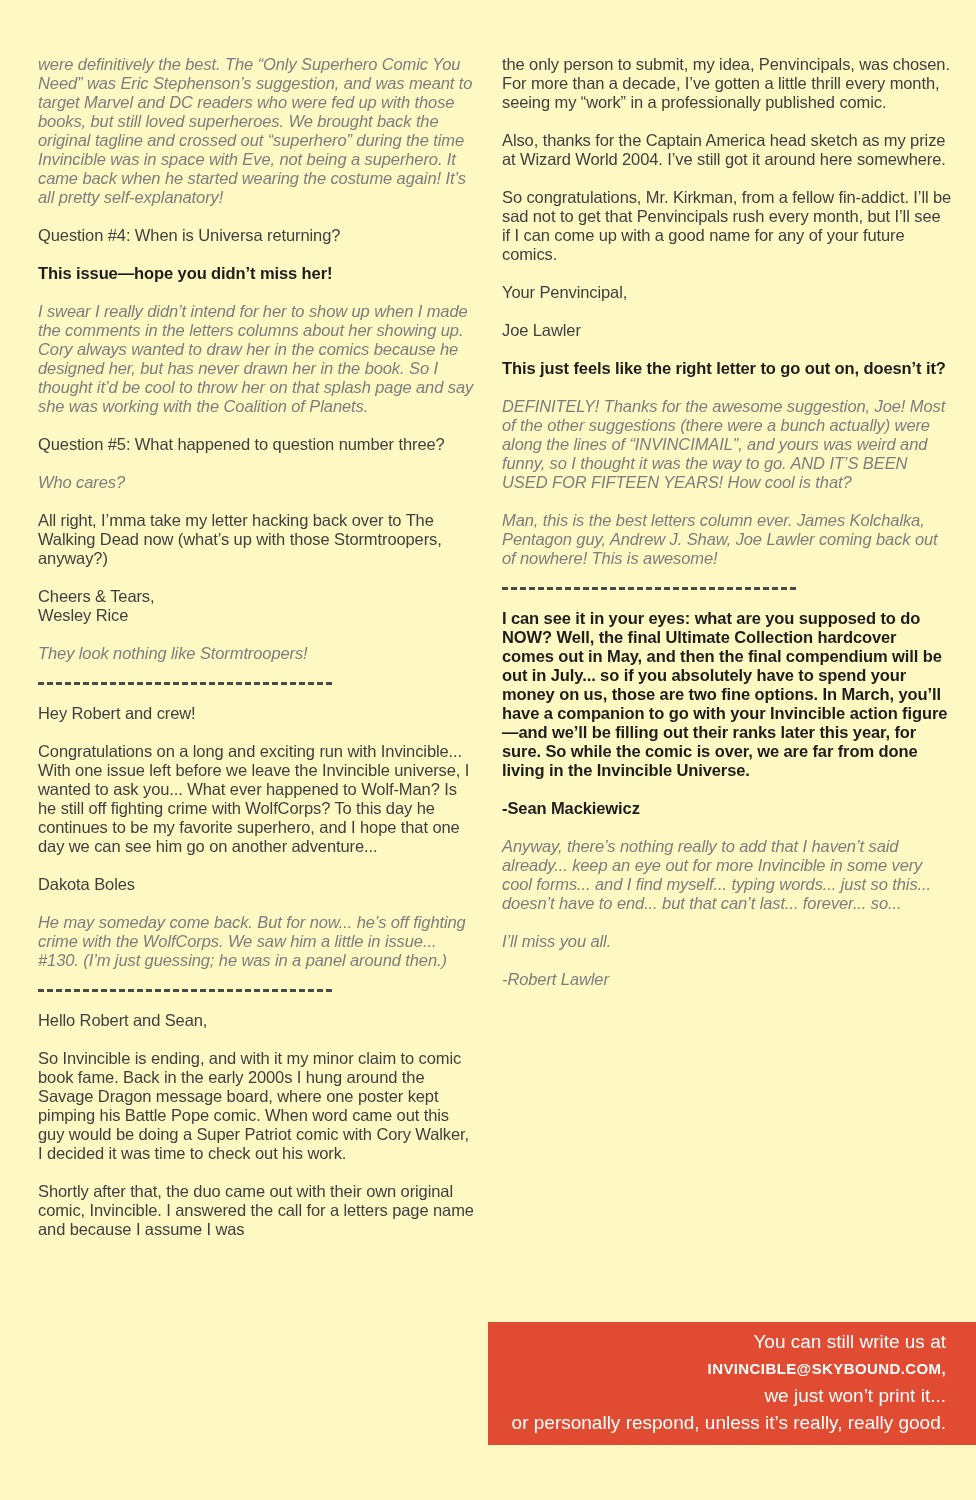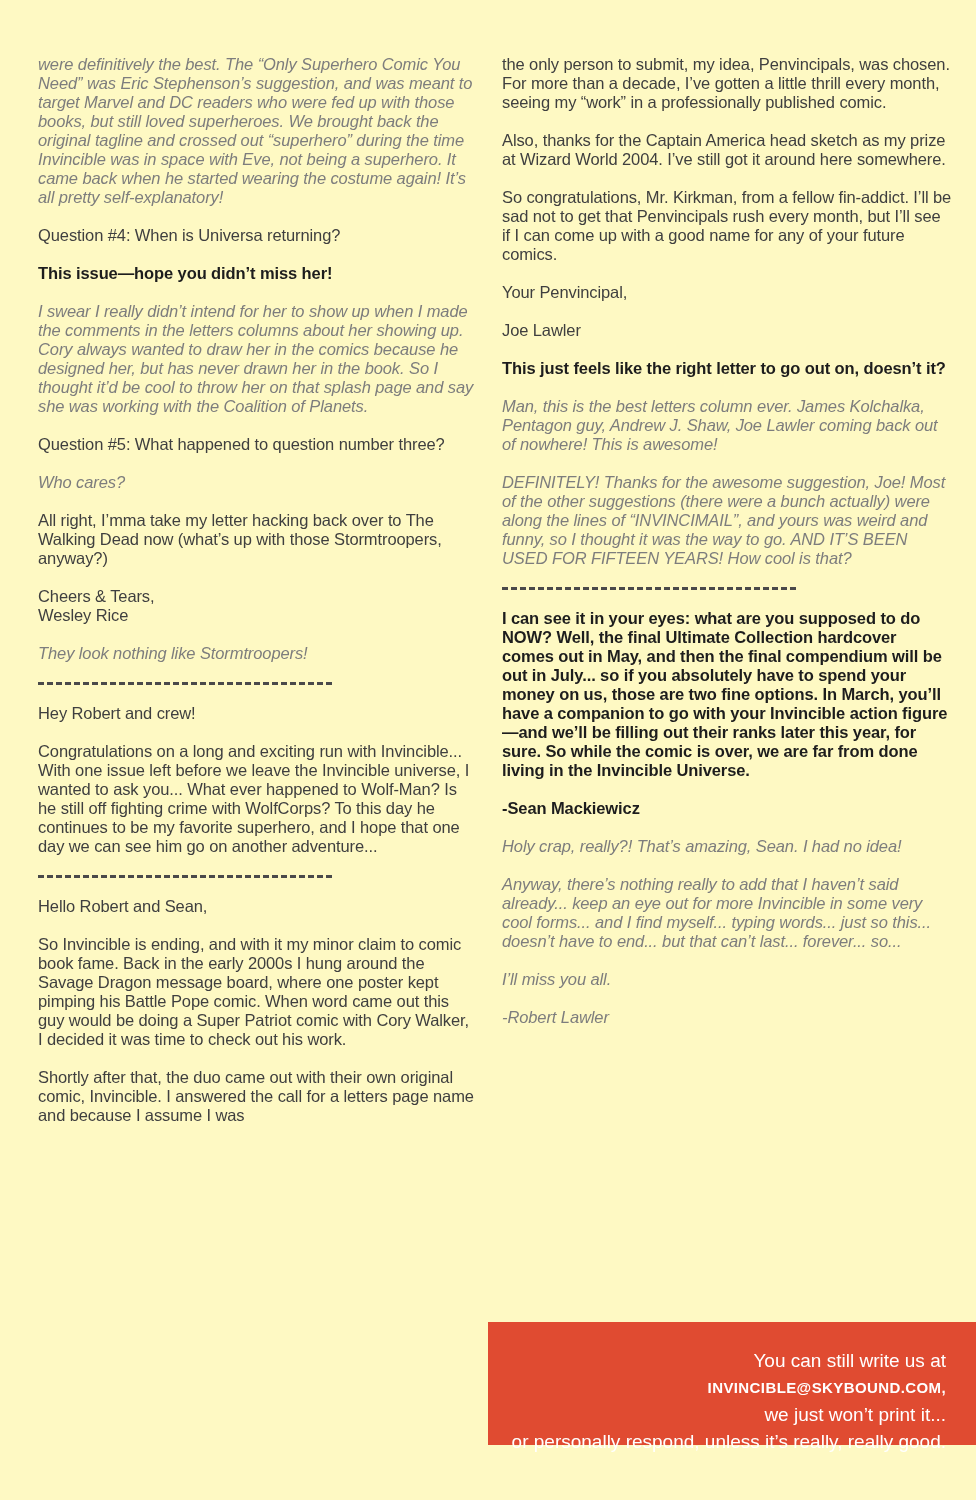--- a/index.html
+++ b/index.html
@@ -31,21 +31,21 @@
     border-top: 3px dashed #4a4a4a;
     margin: 8px 0 19px 0;
   }
   .footer-box {
     position: absolute;
     left: 488px;
     top: 1322px;
     width: 488px;
     height: 123px;
     box-sizing: border-box;
-    padding: 25px 30px 0 16px;
+    padding: 6px 30px 0 16px;
     text-align: right;
   }
   .footer-line {
     color: #ffffff;
     font-size: 19px;
     line-height: 27px;
   }
   .footer-line.bold {
     font-weight: bold;
     font-size: 15px;
@@ -63,38 +63,39 @@
       <p class="para style-italic">I swear I really didn’t intend for her to show up when I made the comments in the letters columns about her showing up. Cory always wanted to draw her in the comics because he designed her, but has never drawn her in the book. So I thought it’d be cool to throw her on that splash page and say she was working with the Coalition of Planets.</p>
       <p class="para style-regular">Question #5: What happened to question number three?</p>
       <p class="para style-italic">Who cares?</p>
       <p class="para style-regular">All right, I’mma take my letter hacking back over to The Walking Dead now (what’s up with those Stormtroopers, anyway?)</p>
       <p class="para style-regular">Cheers &amp; Tears,
 Wesley Rice</p>
       <p class="para style-italic">They look nothing like Stormtroopers!</p>
       <div class="divider"></div>
       <p class="para style-regular">Hey Robert and crew!</p>
       <p class="para style-regular">Congratulations on a long and exciting run with Invincible... With one issue left before we leave the Invincible universe, I wanted to ask you... What ever happened to Wolf-Man? Is he still off fighting crime with WolfCorps? To this day he continues to be my favorite superhero, and I hope that one day we can see him go on another adventure...</p>
+      <p class="para style-regular">Dakota Boles</p>
+      <p class="para style-italic">He may someday come back. But for now... he’s off fighting crime with the WolfCorps. We saw him a little in issue... #130. (I’m just guessing; he was in a panel around then.)</p>
       <div class="divider"></div>
       <p class="para style-regular">Hello Robert and Sean,</p>
       <p class="para style-regular">So Invincible is ending, and with it my minor claim to comic book fame. Back in the early 2000s I hung around the Savage Dragon message board, where one poster kept pimping his Battle Pope comic. When word came out this guy would be doing a Super Patriot comic with Cory Walker, I decided it was time to check out his work.</p>
       <p class="para style-regular">Shortly after that, the duo came out with their own original comic, Invincible. I answered the call for a letters page name and because I assume I was</p>
     </div>
   <div class="column column-right" id="col-right">
       <p class="para style-regular">the only person to submit, my idea, Penvincipals, was chosen. For more than a decade, I’ve gotten a little thrill every month, seeing my “work” in a professionally published comic.</p>
       <p class="para style-regular">Also, thanks for the Captain America head sketch as my prize at Wizard World 2004. I’ve still got it around here somewhere.</p>
       <p class="para style-regular">So congratulations, Mr. Kirkman, from a fellow fin-addict. I’ll be sad not to get that Penvincipals rush every month, but I’ll see if I can come up with a good name for any of your future comics.</p>
       <p class="para style-regular">Your Penvincipal,</p>
       <p class="para style-regular">Joe Lawler</p>
       <p class="para style-bold">This just feels like the right letter to go out on, doesn’t it?</p>
+      <p class="para style-italic">DEFINITELY! Thanks for the awesome suggestion, Joe! Most of the other suggestions (there were a bunch actually) were along the lines of “INVINCIMAIL”, and yours was weird and funny, so I thought it was the way to go. AND IT’S BEEN USED FOR FIFTEEN YEARS! How cool is that?</p>
       <p class="para style-italic">Man, this is the best letters column ever. James Kolchalka, Pentagon guy, Andrew J. Shaw, Joe Lawler coming back out of nowhere! This is awesome!</p>
-      <p class="para style-italic">DEFINITELY! Thanks for the awesome suggestion, Joe! Most of the other suggestions (there were a bunch actually) were along the lines of “INVINCIMAIL”, and yours was weird and funny, so I thought it was the way to go. AND IT’S BEEN USED FOR FIFTEEN YEARS! How cool is that?</p>
       <div class="divider"></div>
       <p class="para style-bold">I can see it in your eyes: what are you supposed to do NOW? Well, the final Ultimate Collection hardcover comes out in May, and then the final compendium will be out in July... so if you absolutely have to spend your money on us, those are two fine options. In March, you’ll have a companion to go with your Invincible action figure—and we’ll be filling out their ranks later this year, for sure. So while the comic is over, we are far from done living in the Invincible Universe.</p>
       <p class="para style-bold">-Sean Mackiewicz</p>
-      <p class="para style-italic">Holy crap, really?! That’s amazing, Sean. I had no idea!</p>
       <p class="para style-italic">Anyway, there’s nothing really to add that I haven’t said already... keep an eye out for more Invincible in some very cool forms... and I find myself... typing words... just so this... doesn’t have to end... but that can’t last... forever... so...</p>
       <p class="para style-italic">I’ll miss you all.</p>
       <p class="para style-italic">-Robert Lawler</p>
     </div>
   <div class="footer-box" id="footer-box" style="background: rgb(224, 75, 49);">
       <div class="footer-line">You can still write us at</div>
       <div class="footer-line bold">INVINCIBLE@SKYBOUND.COM,</div>
       <div class="footer-line">we just won’t print it...</div>
       <div class="footer-line">or personally respond, unless it’s really, really good.</div>
     </div>

